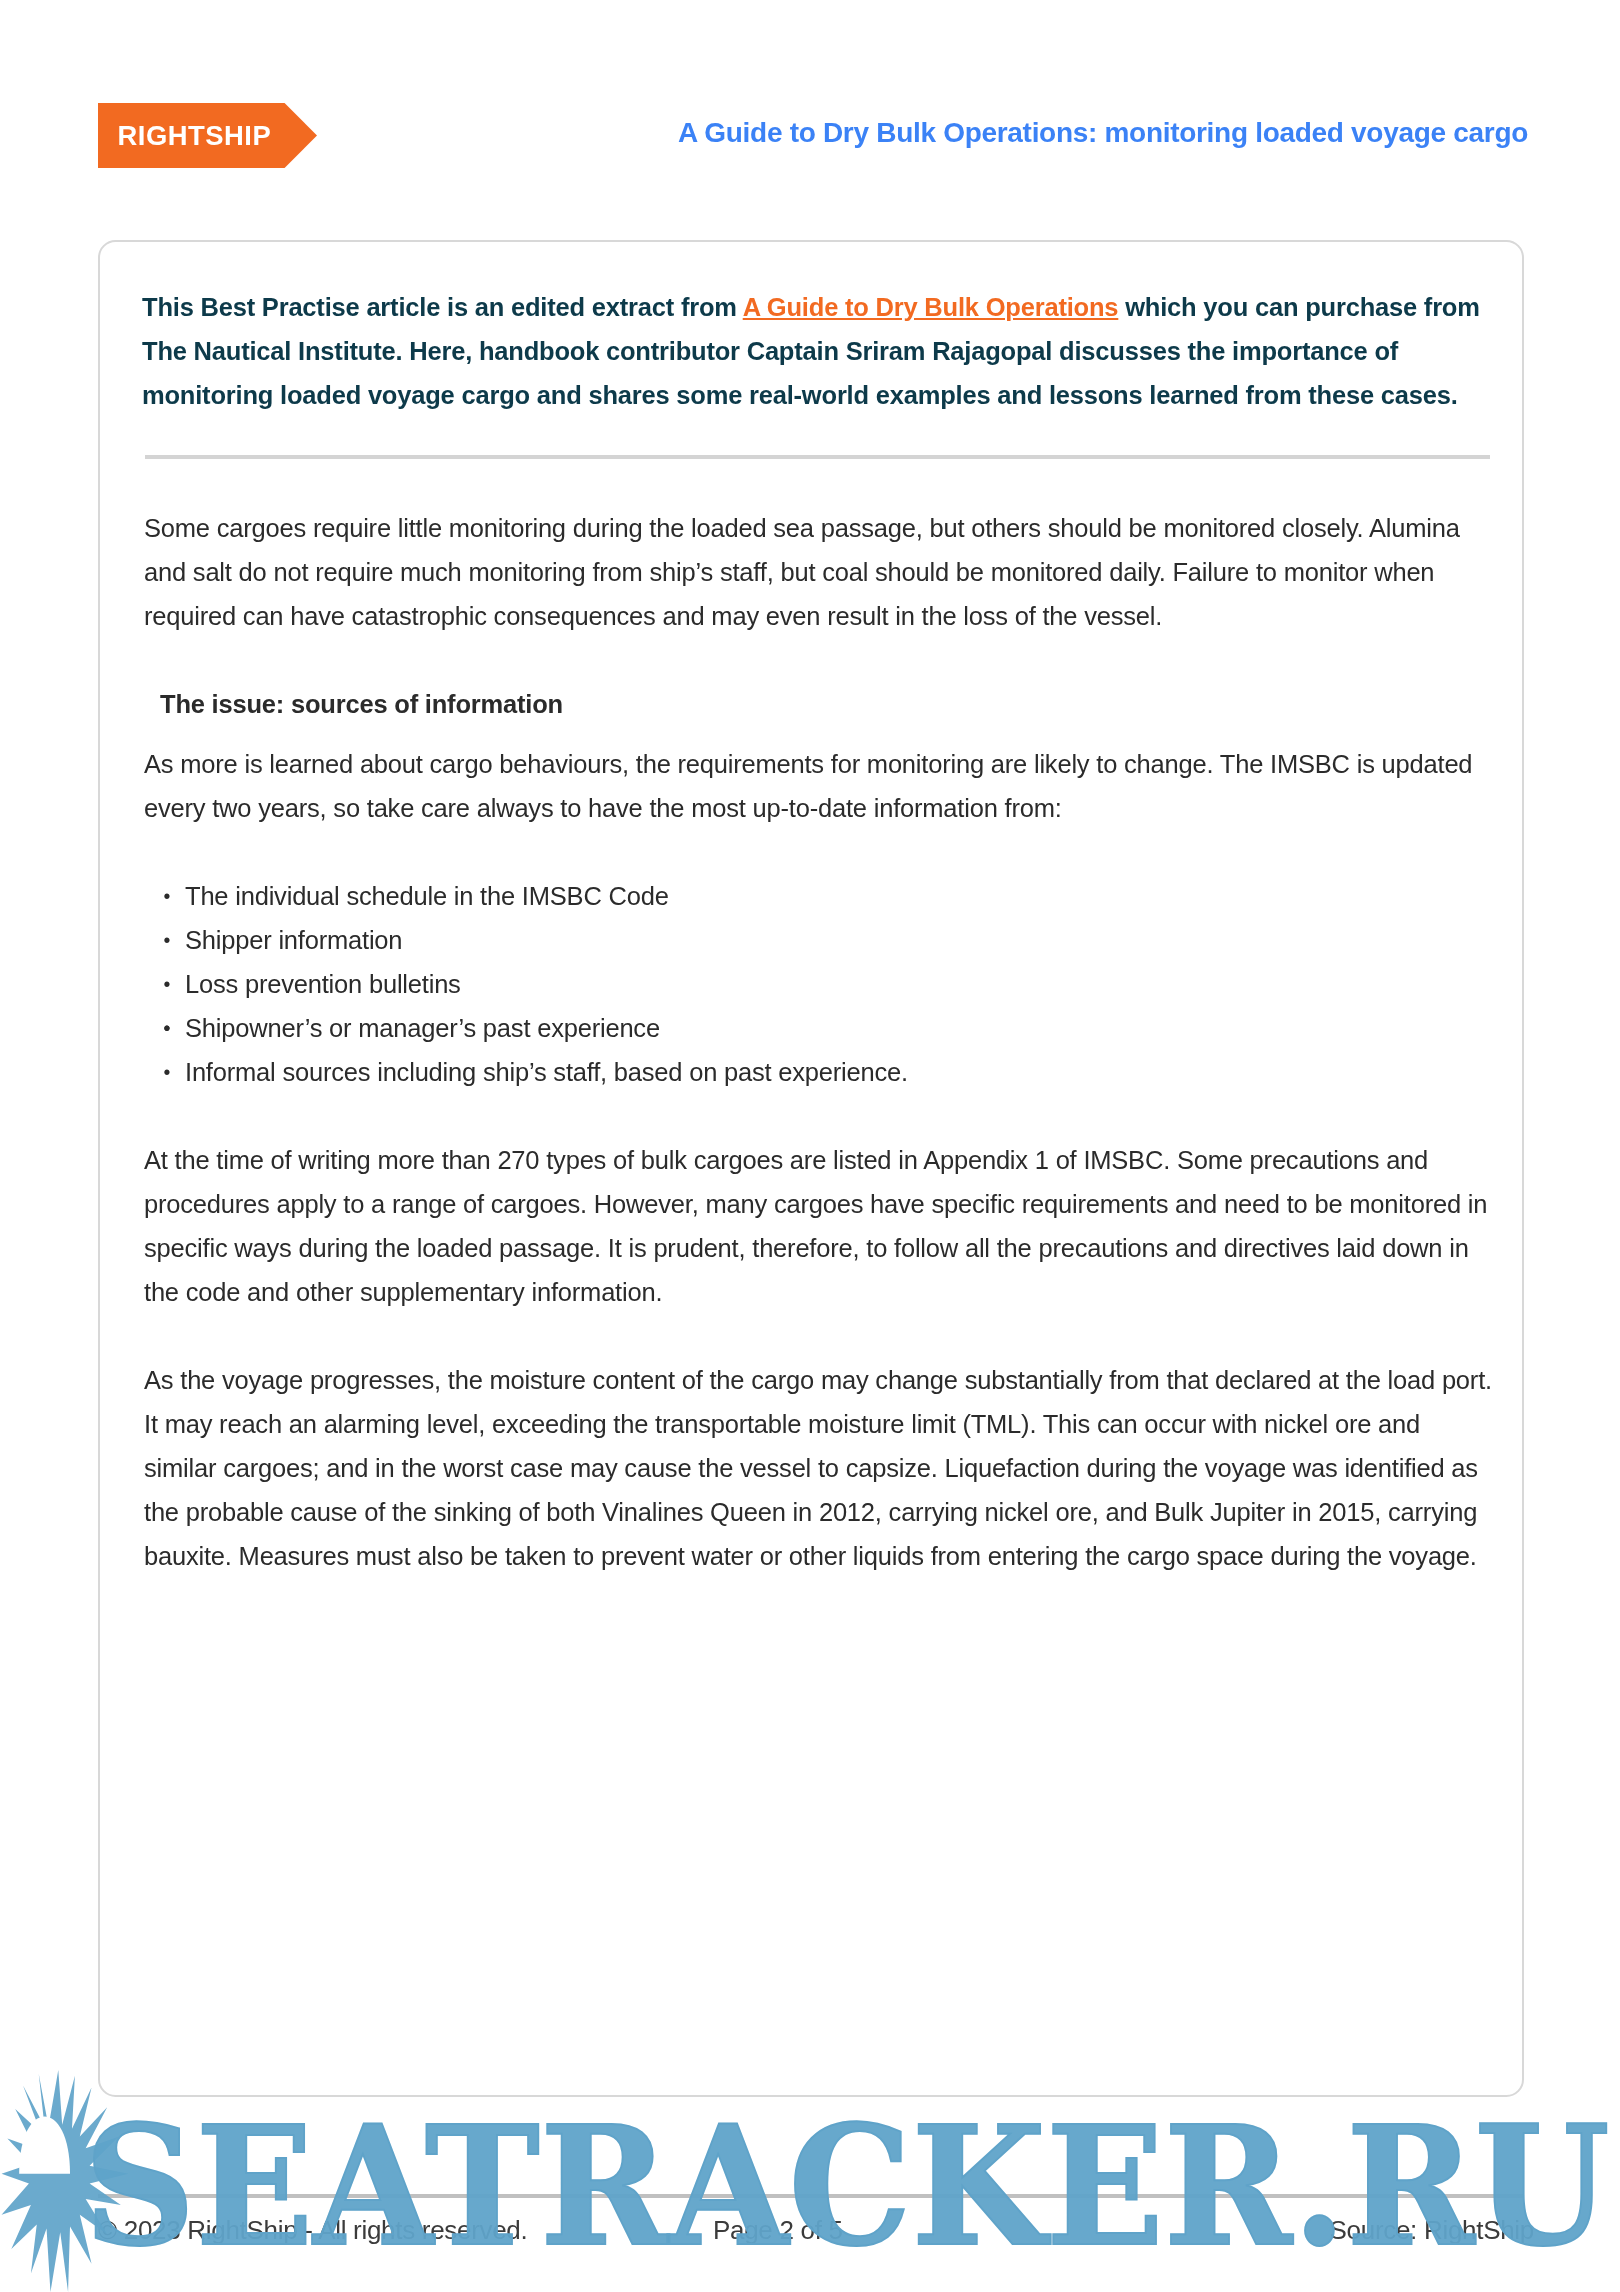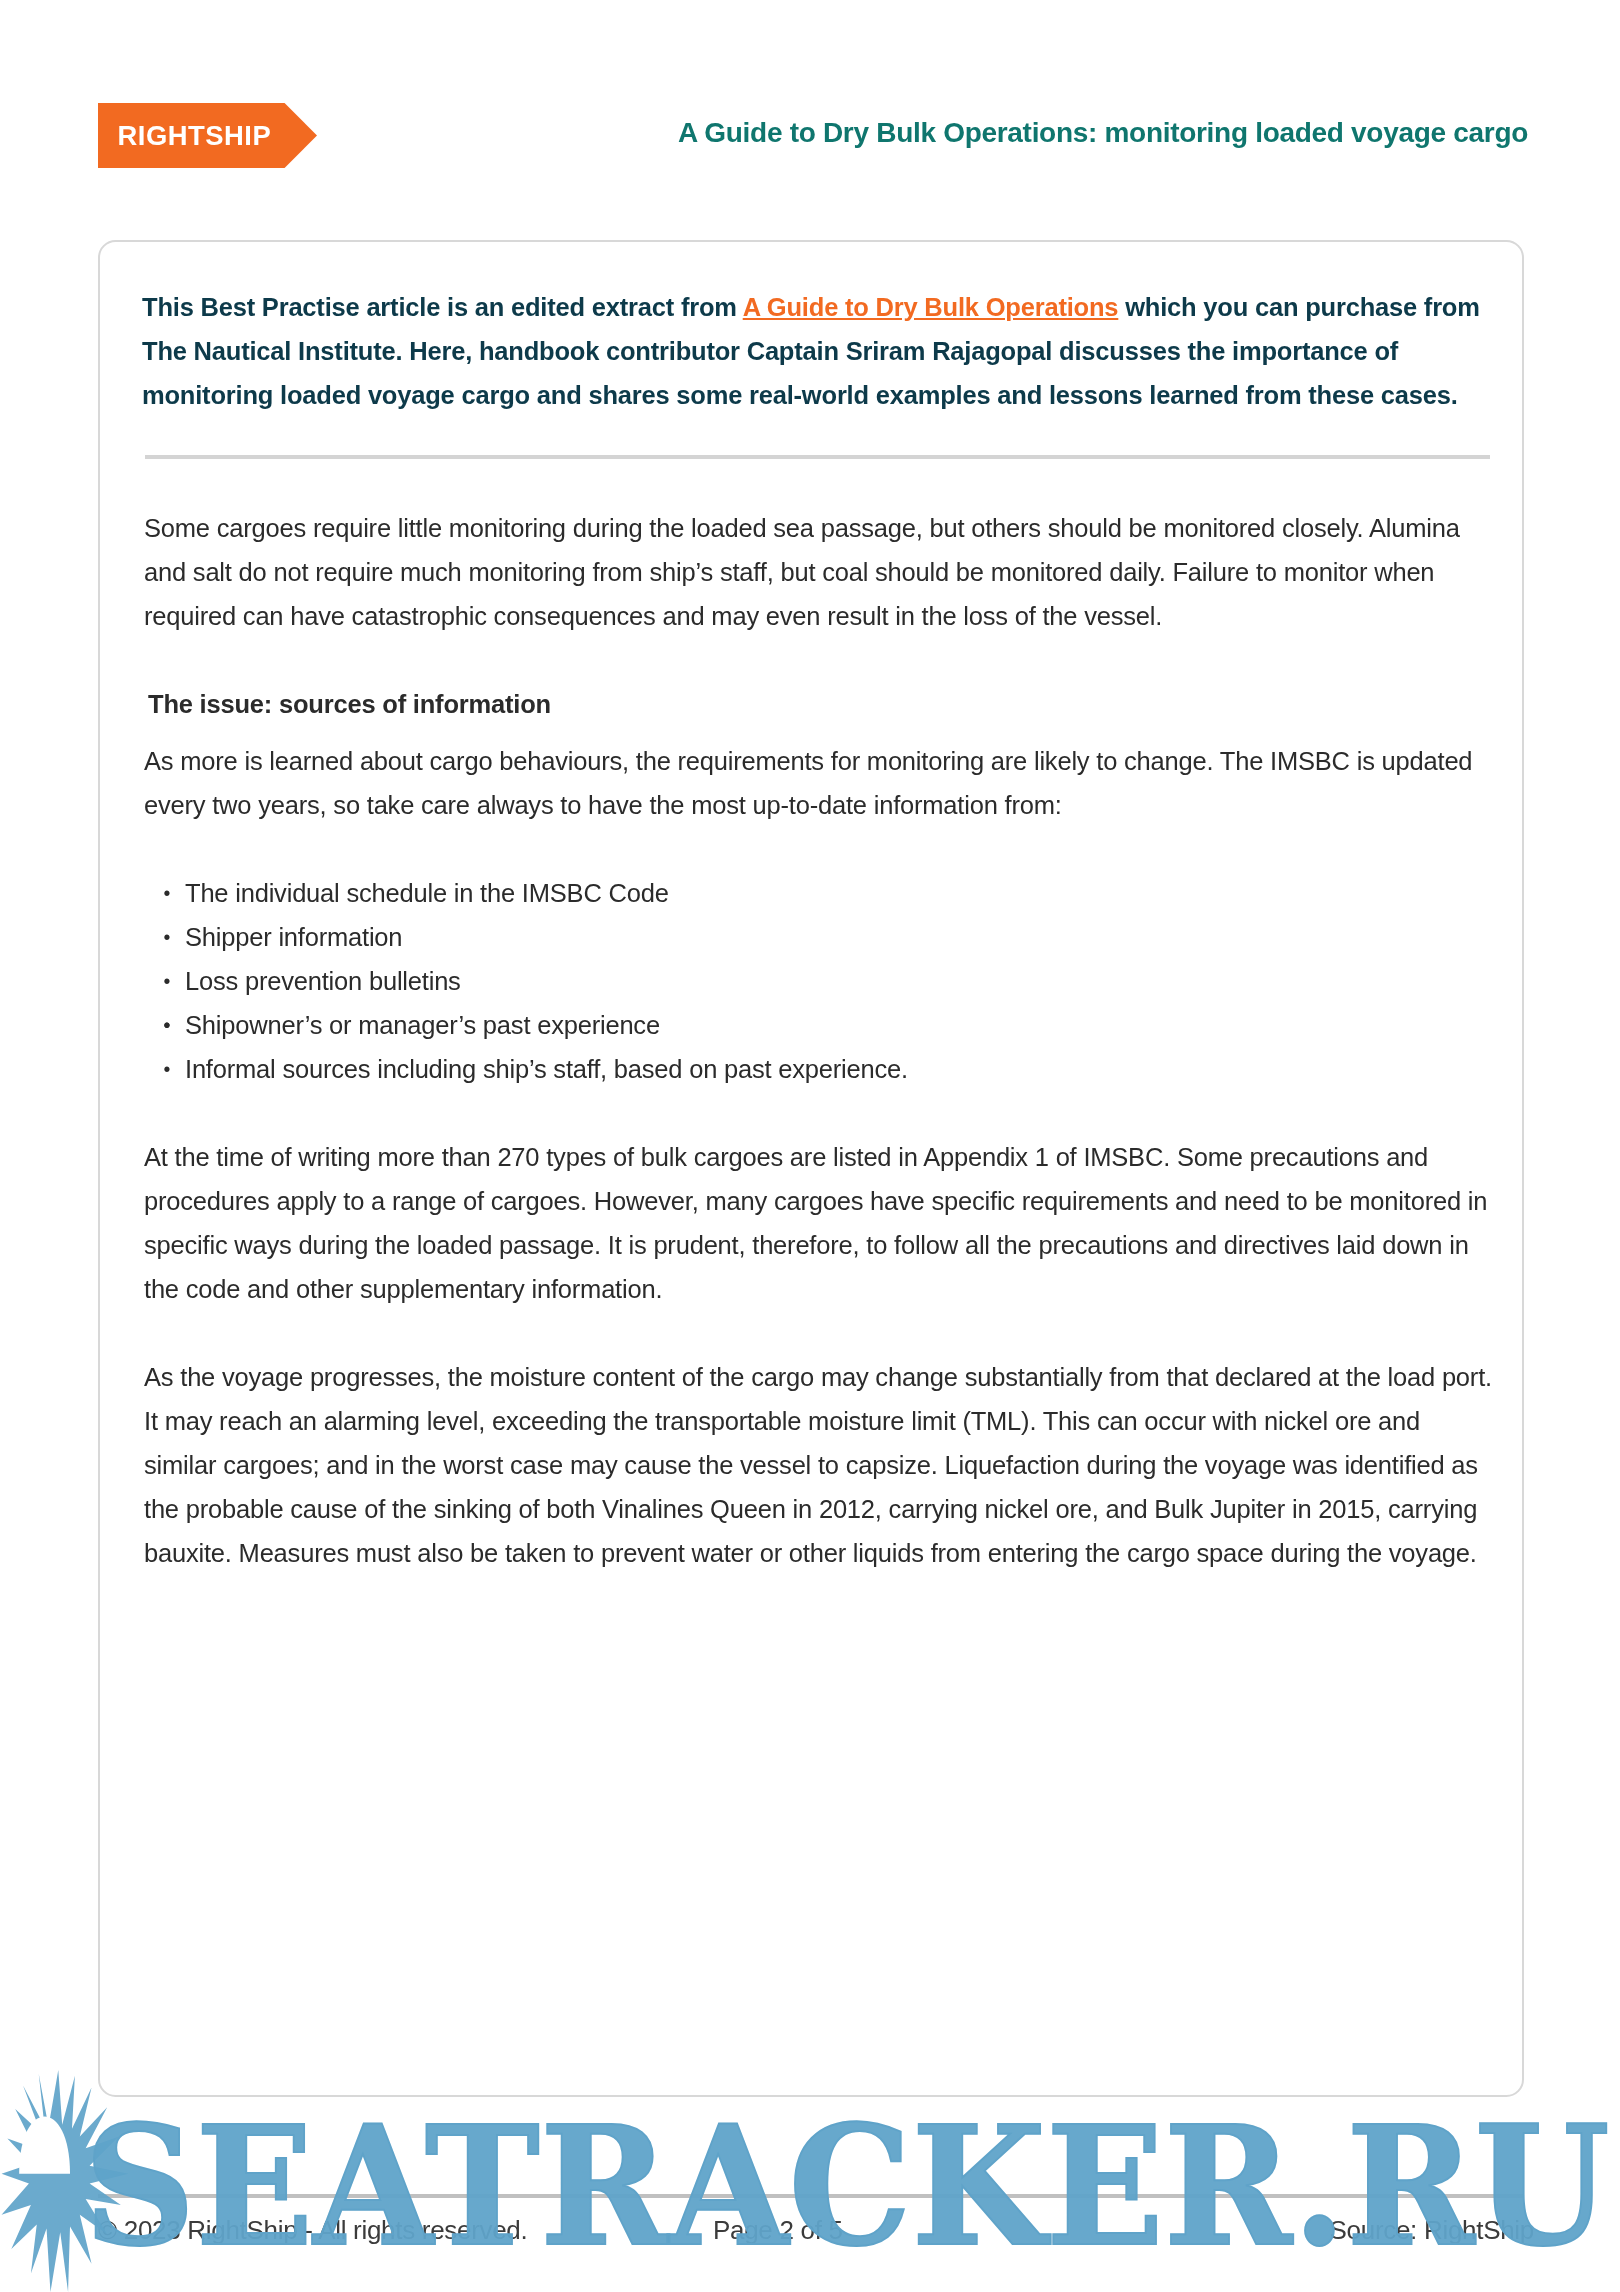--- a/index.html
+++ b/index.html
@@ -11,21 +11,21 @@
     position: absolute; left: 98px; top: 103px; width: 219px; height: 71px;
   }
   .logo svg { position: absolute; left: 0; top: 0; }
   .logo-text {
     position: absolute; left: 19.6px; top: 0; height: 65px; line-height: 65px;
     color: #ffffff; font-weight: 700; font-size: 27.4px; letter-spacing: 0.5px;
     font-family: "Liberation Sans", sans-serif;
   }
   .header-title {
     position: absolute; right: 92px; top: 117px;
-    color: #0f766e; font-weight: 700; font-size: 28px; letter-spacing: -0.3px;
+    color: #3b82f6; font-weight: 700; font-size: 28px; letter-spacing: -0.3px;
   }
   .card {
     position: absolute; left: 98px; top: 240px; width: 1426px; height: 1857px;
     border: 2.9px solid #d8d8d8; border-radius: 17.6px; background: #fff;
     box-sizing: border-box;
   }
   .intro {
     position: absolute; left: 142px; top: 285px; width: 1362px;
     color: #0d3a4a; font-weight: 700; font-size: 25.5px; line-height: 44px;
     letter-spacing: -0.2px;
@@ -33,21 +33,21 @@
   .intro a { color: #f26a21; text-decoration: underline; }
   .divider {
     position: absolute; left: 145px; top: 455px; width: 1345px; height: 3.9px;
     background: #d4d4d4;
   }
   .body {
     position: absolute; left: 144px; top: 493px; width: 1353px;
     color: #2b2b2b; font-size: 25.5px; line-height: 44px; letter-spacing: -0.2px;
   }
   .body p { margin: 13px 0 44px 0; }
-  .body h3 { margin: 4px; font-size: 25.5px; font-weight: 700; line-height: 44px; color: #2b2b2b; }
+  .body h3 { margin: 16px; font-size: 25.5px; font-weight: 700; line-height: 44px; color: #2b2b2b; }
   .body ul { margin: 0 0 44px 0; padding: 0 0 0 41px; list-style: none; }
   .body li { position: relative; }
   .body li .bullet {
     position: absolute; left: -21.6px; top: 0; font-size: 19.6px; color: #2b2b2b;
   }
   .watermark {
     position: absolute; left: 0; top: 2068px; width: 1620px; height: 224px;
     pointer-events: none;
   }
   .footer-line {

